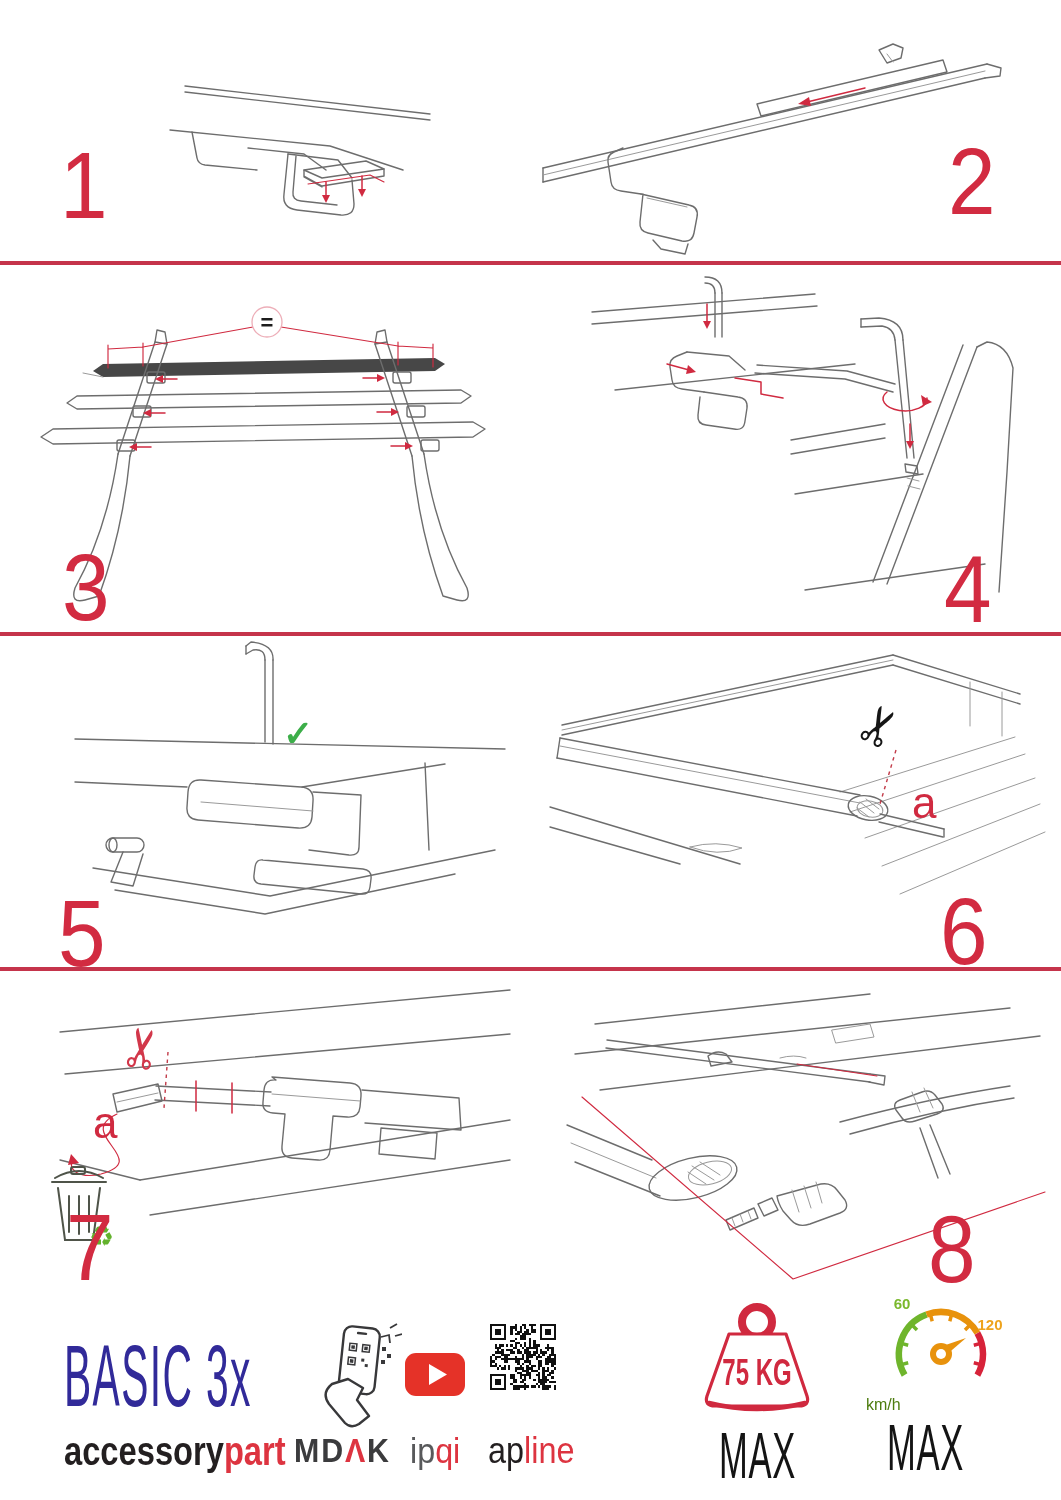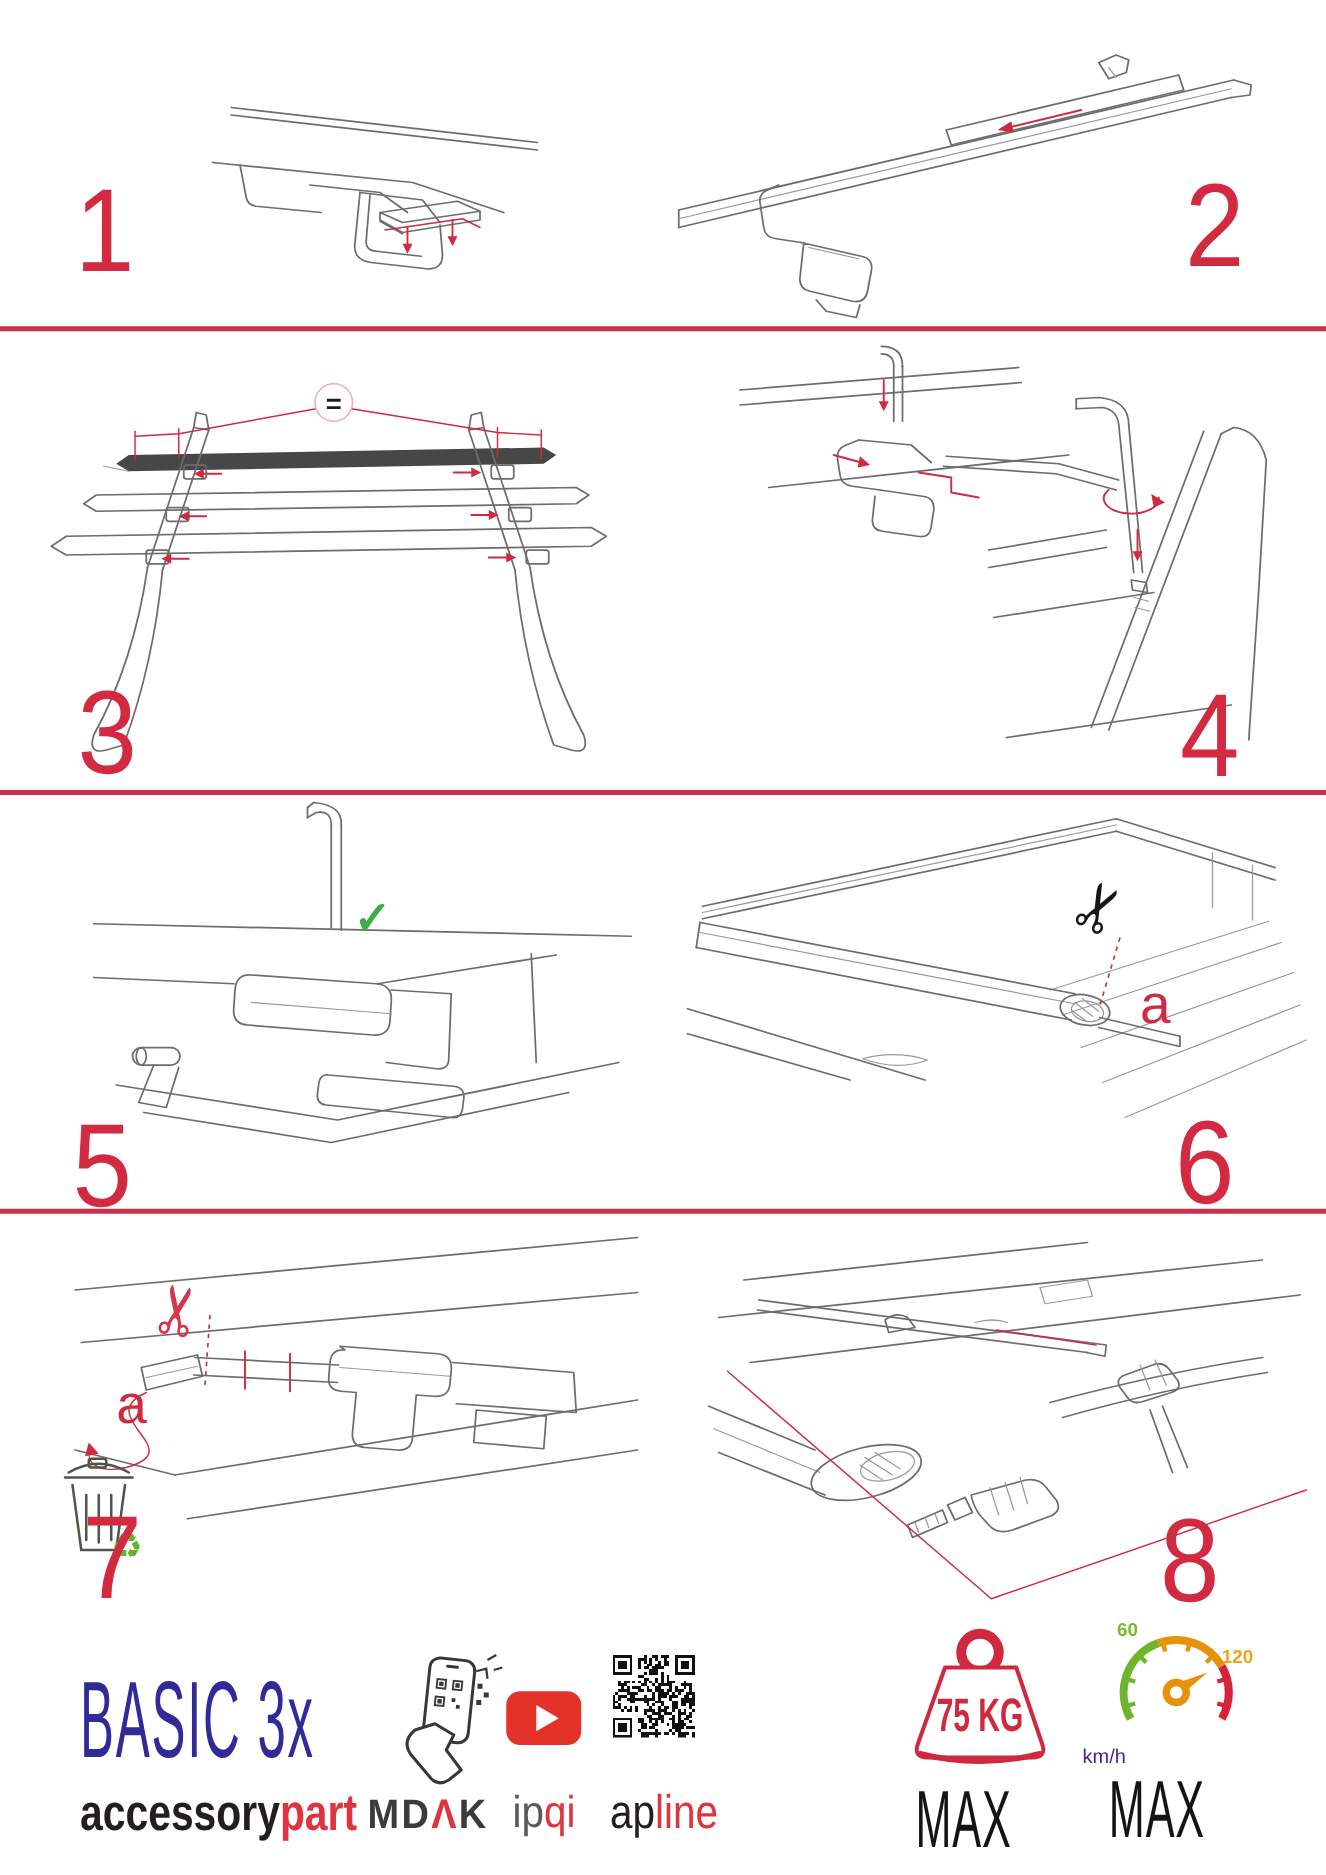--- a/index.html
+++ b/index.html
@@ -21,25 +21,25 @@
   .brand-sub{position:absolute;left:64px;top:1428px;font-size:38px;font-weight:700;color:#231f20;
       transform:scale(0.86,1.08);transform-origin:0 0;white-space:nowrap}
   .red{color:#dd3440}
   .gray{color:#58595b}
   .mdak{position:absolute;left:294px;top:1432px;font-size:33px;font-weight:700;color:#3b3b3d;
       transform:scale(0.92,1.0);transform-origin:0 0;letter-spacing:2px;white-space:nowrap}
   .ipqi{position:absolute;left:410px;top:1430px;font-size:34px;font-weight:400;color:#58595b;
       transform:scale(0.95,1.05);transform-origin:0 0;white-space:nowrap}
   .apline{position:absolute;left:488px;top:1428px;font-size:36px;font-weight:400;color:#231f20;
       transform:scale(0.9,1.05);transform-origin:0 0;white-space:nowrap}
-  .weight-block{position:absolute;left:712px;top:1296px;width:145px;}
+  .weight-block{position:absolute;left:685px;top:1296px;width:145px;text-align:center}
   .speed-block{position:absolute;left:866px;top:1296px;width:150px;}
   .max{font-size:48px;line-height:1;font-weight:400;color:#141414;letter-spacing:1px;
        transform:scale(0.72,1.35);transform-origin:50% 0;margin-top:6px}
-  .kmh{font-size:16px;color:#4c1d95;margin-top:-4px}
+  .kmh{font-size:16px;color:#4d7c0f;margin-top:-4px}
   .icon-abs{position:absolute}
 </style>
 </head>
 <body>
 
 <div class="page">
 
   <section>
     <svg class="art" style="left:130px;top:58px" width="330" height="190" viewBox="0 0 330 190">
       <g class="ln">

